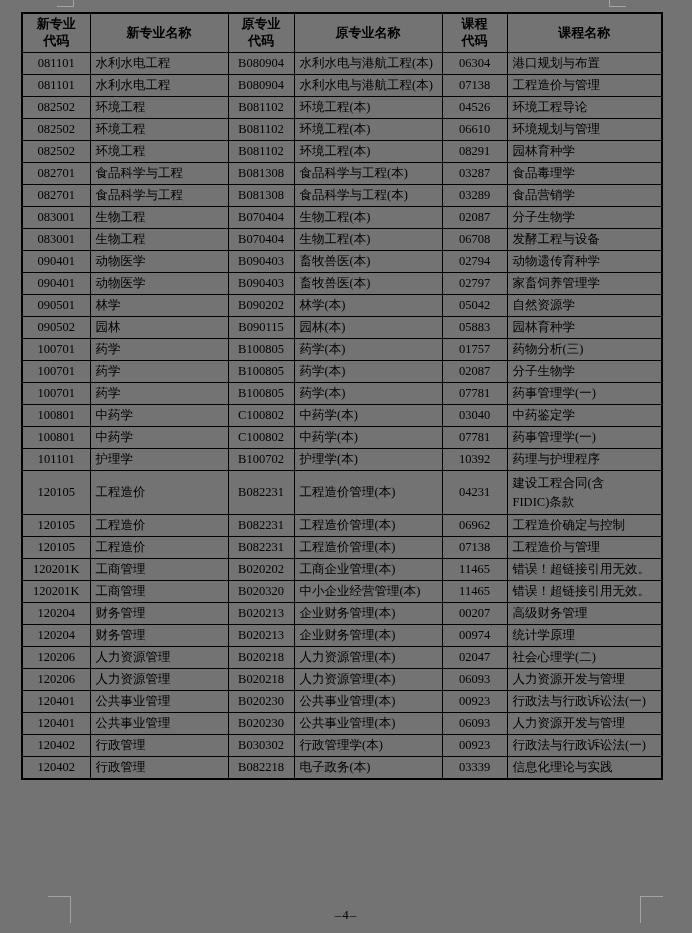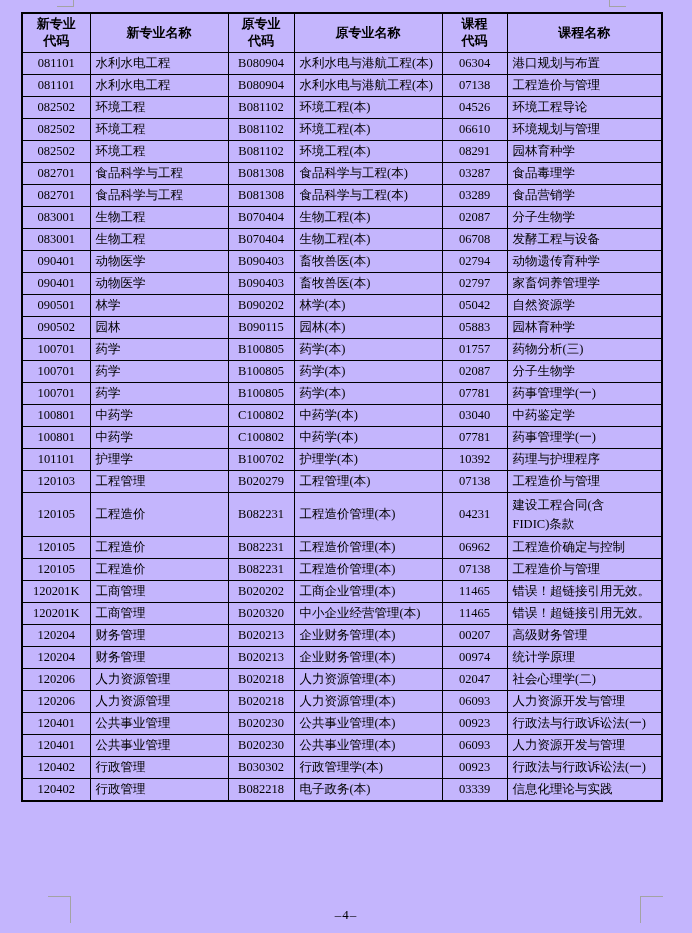--- a/index.html
+++ b/index.html
@@ -1,18 +1,18 @@
 <!DOCTYPE html>
 <html><head>
 <meta charset="utf-8">
 <style>
   html,body{margin:0;padding:0;}
   body{width:692px;height:933px;background:#ffffff;}
   .page{
-    position:relative;width:692px;height:933px;background:#c4b5fd;
+    position:relative;width:692px;height:933px;background:#737373;
     font-family:"Liberation Serif","DejaVu Serif",serif;color:#000000;overflow:hidden;
   }
   table.mapping{
     position:absolute;left:21px;top:12px;width:640px;
     border-collapse:collapse;table-layout:fixed;
     border:2px solid #000000;
   }
   col.c1{width:68px}
   col.c2{width:138px}
   col.c3{width:66px}
@@ -237,28 +237,20 @@
           <td class="name">药事管理学(一)</td>
         </tr>
         <tr>
           <td class="code">101101</td>
           <td class="name">护理学</td>
           <td class="code">B100702</td>
           <td class="name">护理学(本)</td>
           <td class="code">10392</td>
           <td class="name">药理与护理程序</td>
         </tr>
-        <tr>
-          <td class="code">120103</td>
-          <td class="name">工程管理</td>
-          <td class="code">B020279</td>
-          <td class="name">工程管理(本)</td>
-          <td class="code">07138</td>
-          <td class="name">工程造价与管理</td>
-        </tr>
         <tr class="tall">
           <td class="code">120105</td>
           <td class="name">工程造价</td>
           <td class="code">B082231</td>
           <td class="name">工程造价管理(本)</td>
           <td class="code">04231</td>
           <td class="name wrap">建设工程合同(含
 FIDIC)条款</td>
         </tr>
         <tr>

